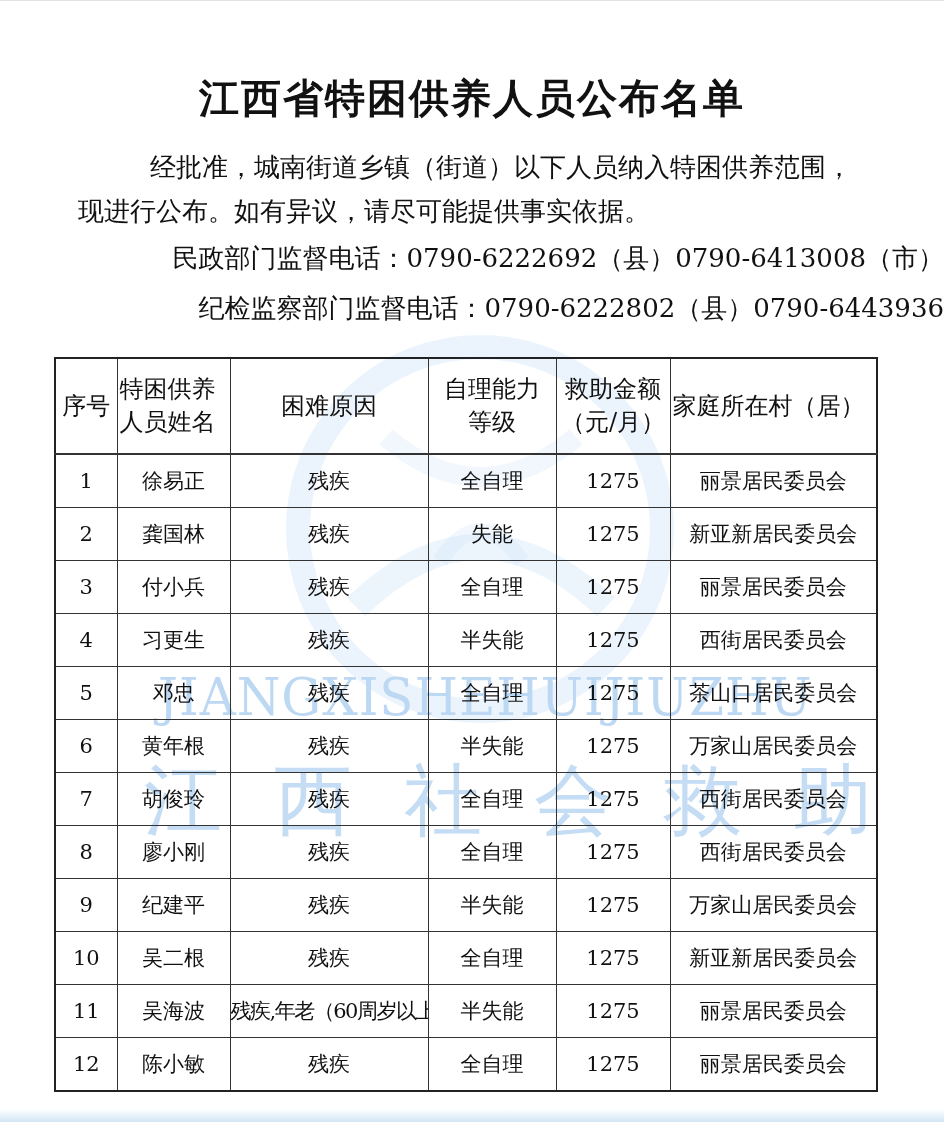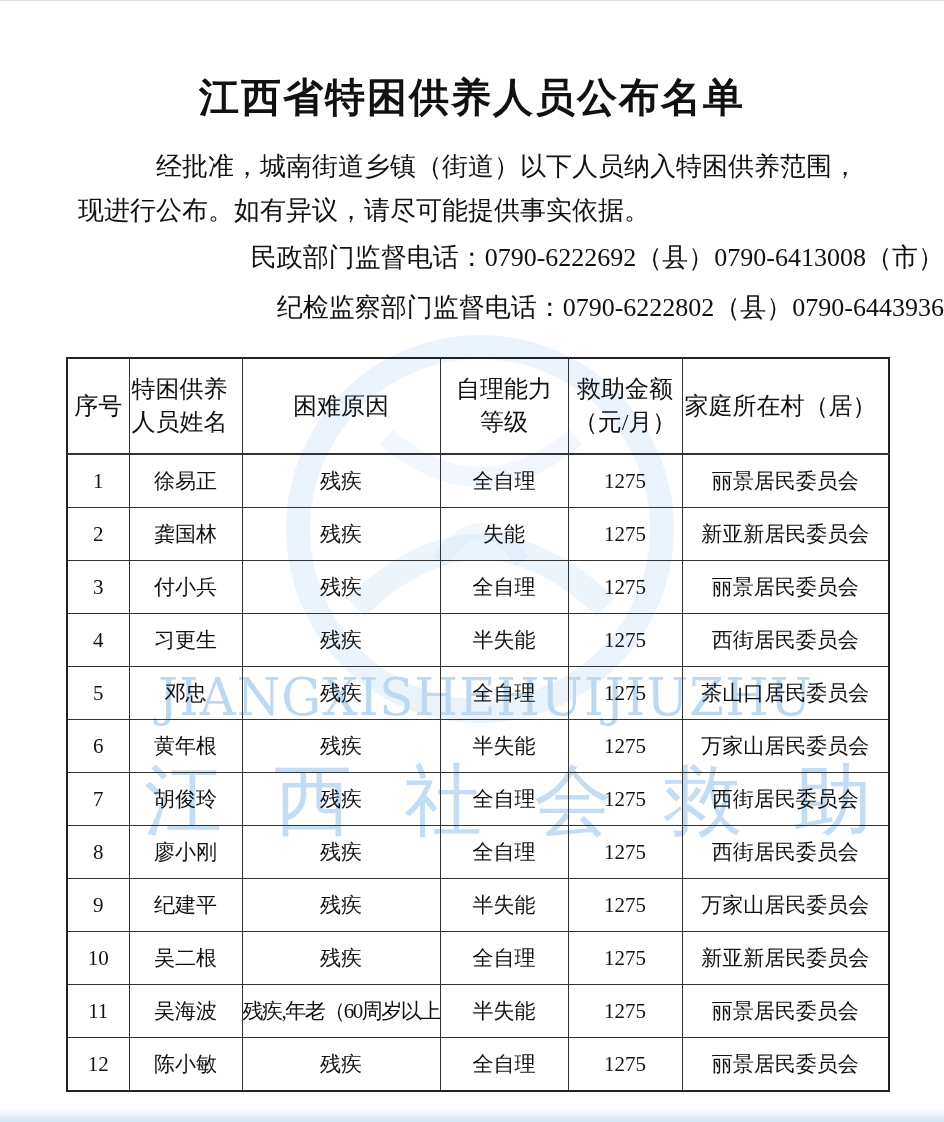--- a/index.html
+++ b/index.html
@@ -22,39 +22,39 @@
   .wm-cn {
     position:absolute; left:144px; top:748px; z-index:0;
     font-size:78px; letter-spacing:52px; color:#c4ddf4;
     white-space:nowrap;
   }
   .wm-bottom {
     position:absolute; left:0; bottom:0; width:100%; height:14px; z-index:0;
     background:linear-gradient(to bottom, rgba(213,231,248,0) 0%, #cfe4f6 100%);
   }
   
-  .content { position:relative; z-index:1;font-family:Liberation Serif, serif; }
+  .content { position:relative; z-index:1; }
   .title {
     margin:0; padding-top:72px;
     text-align:center;
     font-size:40px; line-height:50px; font-weight:600; letter-spacing:2px;
   }
   .intro {
     margin:22px 80px 0 78px;
     font-size:26px; line-height:44px;
   }
   .intro-line { display:block; }
-  .intro-line.indent { text-indent:72px;text-align:center; }
+  .intro-line.indent { text-indent:72px; }
   .hotline {
     margin:0 0 0 86px;
     font-size:26px; line-height:50px;text-align:right;
   }
   
   table.roster {
-    position:absolute; left:66px; top:356px;
+    position:absolute; left:54px; top:356px;
     width:822px;
     border-collapse:collapse; table-layout:fixed;
     background:transparent;
     border:2px solid #222;
   }
   table.roster th, table.roster td {
     border:1px solid #333;
     text-align:center; vertical-align:middle;
     font-weight:normal;
     padding:0;

